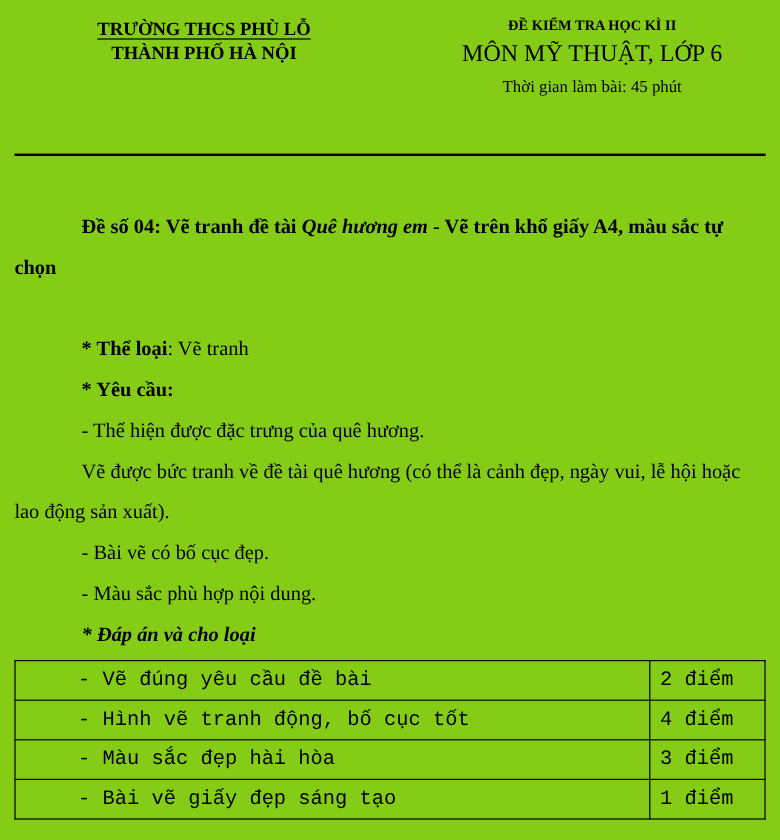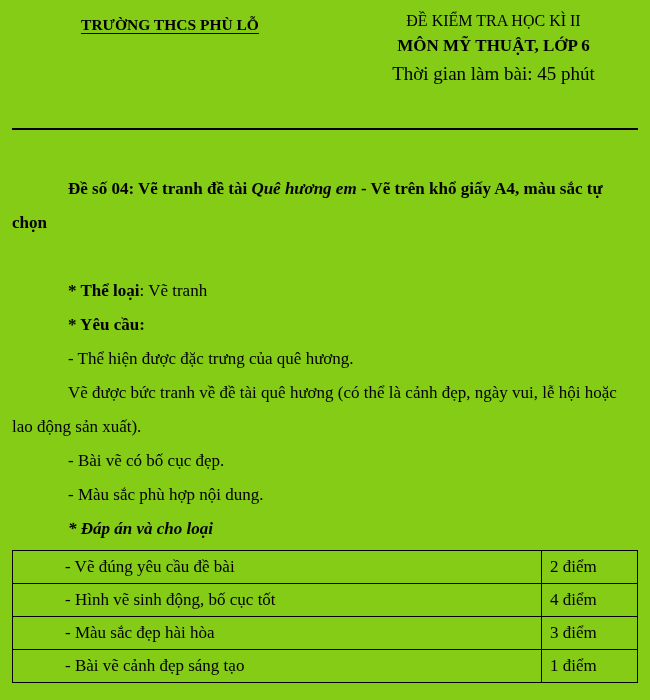--- a/index.html
+++ b/index.html
@@ -24,56 +24,58 @@
     font-size: 15.5px;
     line-height: 20px;
     padding-top: 5px;
   }
   .school-name { text-decoration: underline; text-underline-offset: 3px; }
   .header-right {
     width: 245px;
     margin-right: 22px;
     text-align: center;
   }
-  .exam-title   { font-weight: normal; font-size: 16px;   line-height: 22px; }
-  .exam-subject { font-weight: bold; font-size: 17px; line-height: 27px; }
-  .exam-duration{ font-size: 19px; line-height: 29px; }
+  .exam-title   { font-weight: bold; font-size: 12px;   line-height: 22px; }
+  .exam-subject { font-weight: normal; font-size: 20px; line-height: 27px; }
+  .exam-duration{ font-size: 14px; line-height: 29px; }
   
   .divider { border: none; border-top: 2.5px solid #000; margin-top: 40px; }
   
   .content { margin-top: 42px; font-size: 17px; }
   .content p { line-height: 34px; text-indent: 56px; }
   .topic { font-weight: bold; }
   .topic em { }
   .gap-above { margin-top: 34px; }
   .bold { font-weight: bold; }
   .answer-heading { font-weight: bold; font-style: italic; }
   
   table.grading {
     border-collapse: collapse;
     width: 100%;
     margin-top: 4px;
     font-size: 17px;
+    font-family: Liberation Mono, monospace;
   }
   table.grading td {
     border: 1.5px solid #000;
     height: 33px;
     vertical-align: middle;
   }
   td.criteria-cell { padding-left: 52px; }
   td.points-cell { width: 96px; padding-left: 8px; }
 </style>
 </head>
 <body>
 
 <div class="page">
 
   <div class="header">
     <div class="header-left">
       <div class="school-name">TRƯỜNG THCS PHÙ LỖ</div>
+      <div class="school-city">THÀNH PHỐ HÀ NỘI</div>
     </div>
     <div class="header-right">
       <div class="exam-title">ĐỀ KIỂM TRA HỌC KÌ II</div>
       <div class="exam-subject">MÔN MỸ THUẬT, LỚP 6</div>
       <div class="exam-duration">Thời gian làm bài: 45 phút</div>
     </div>
   </div>
 
   <hr class="divider">
 
@@ -93,28 +95,28 @@
 
     <p class="answer-heading">* Đáp án và cho loại</p>
 
     <table class="grading">
       <tbody>
         <tr>
           <td class="criteria-cell">- Vẽ đúng yêu cầu đề bài</td>
           <td class="points-cell">2 điểm</td>
         </tr>
         <tr>
-          <td class="criteria-cell">- Hình vẽ sinh động, bố cục tốt</td>
+          <td class="criteria-cell">- Hình vẽ tranh động, bố cục tốt</td>
           <td class="points-cell">4 điểm</td>
         </tr>
         <tr>
           <td class="criteria-cell">- Màu sắc đẹp hài hòa</td>
           <td class="points-cell">3 điểm</td>
         </tr>
         <tr>
-          <td class="criteria-cell">- Bài vẽ cảnh đẹp sáng tạo</td>
+          <td class="criteria-cell">- Bài vẽ giấy đẹp sáng tạo</td>
           <td class="points-cell">1 điểm</td>
         </tr>
       </tbody>
     </table>
 
   </div>
 </div>
 
 </body></html>

